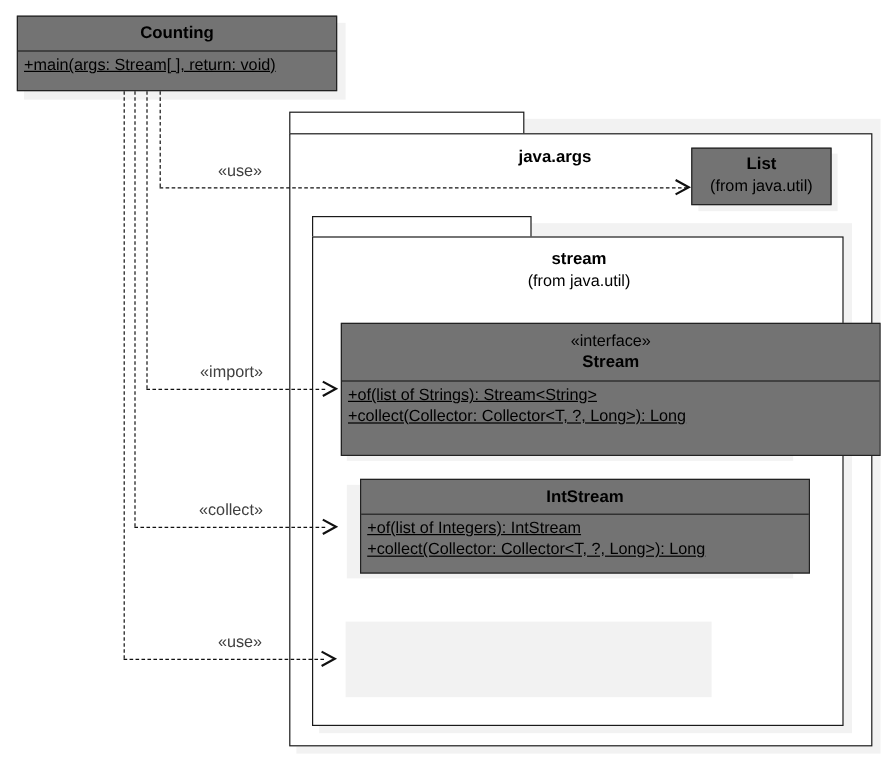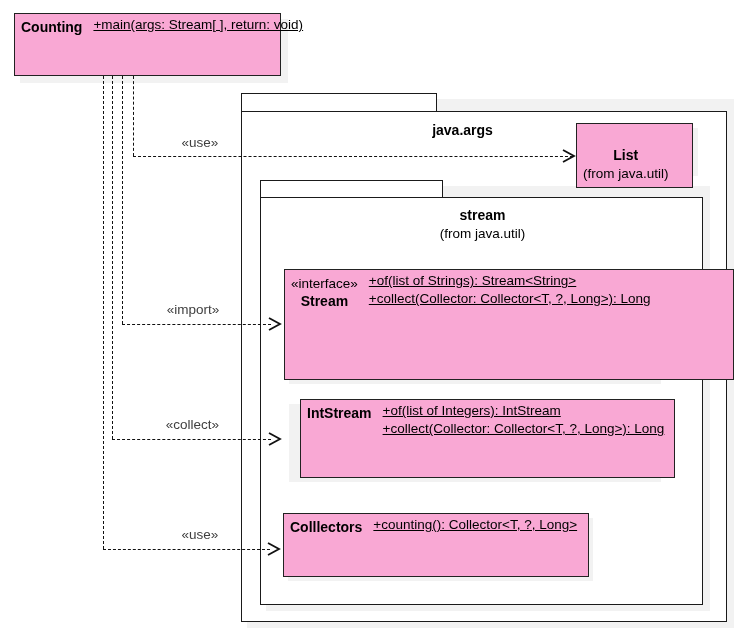--- a/index.html
+++ b/index.html
@@ -19,25 +19,25 @@
   }
   .shadow {
     position: absolute;
     background: #f2f2f2;
     box-sizing: border-box;
   }
 
   
   .cls {
     position: absolute;
-    background: #f9a8d4;
+    background: #737373;
     border: 1.6px solid #222222;
     box-sizing: border-box;
     display: flex;
-    flex-direction: row;
+    flex-direction: column;
   }
   .cls-head {
     text-align: center;
     padding: 4px 6px 5px 6px;
     box-sizing: border-box;
   }
   .cls-stereo {
     font-size: 13.5px;
     color: #000;
     line-height: 17px;
@@ -154,21 +154,21 @@
     <div class="cls-head">
       <div class="cls-name">Counting</div>
     </div>
     <div class="cls-sep"></div>
     <div class="cls-body">
       <span class="member">+main(args: Stream[ ], return: void)</span>
     </div>
   </div>
 
   <div class="shadow" style="left:582px; top:128px; width:116px; height:48px;"></div>
-  <div class="cls" style="left:576px; top:123px; width:117px; height:65px;align-items:flex-end;">
+  <div class="cls" style="left:576px; top:123px; width:117px; height:48px;">
     <div class="cls-head" style="padding-top:3px;">
       <div class="cls-name">List</div>
       <div class="cls-sub">(from java.util)</div>
     </div>
   </div>
 
   <div class="shadow" style="left:289px; top:274px; width:372px; height:110px;"></div>
   <div class="cls" style="left:284px; top:269px; width:450px; height:111px;">
     <div class="cls-head" style="padding-top:5px; padding-bottom:6px;">
       <div class="cls-stereo">«interface»</div>
@@ -187,29 +187,20 @@
       <div class="cls-name">IntStream</div>
     </div>
     <div class="cls-sep"></div>
     <div class="cls-body">
       <span class="member">+of(list of Integers): IntStream</span>
       <span class="member">+collect(Collector: Collector&lt;T, ?, Long&gt;): Long</span>
     </div>
   </div>
 
   <div class="shadow" style="left:288px; top:518px; width:305px; height:63px;"></div>
-  <div class="cls" style="left:283px; top:513px; width:306px; height:64px;">
-    <div class="cls-head" style="padding-top:4px; padding-bottom:5px;">
-      <div class="cls-name">Colllectors</div>
-    </div>
-    <div class="cls-sep"></div>
-    <div class="cls-body">
-      <span class="member">+counting(): Collector&lt;T, ?, Long&gt;</span>
-    </div>
-  </div>
 
   <div class="vline" style="left:133px; top:76px; height:80px;"></div>
   <div class="hline" style="left:133px; top:156px; width:440px;"></div>
   <svg class="arrow" style="left:562px; top:148px;" viewBox="0 0 14 16">
     <polyline points="1,2 12,8 1,14" fill="none" stroke="#111111" stroke-width="1.8"></polyline>
   </svg>
   <div class="edge-label" style="left:160px; top:135px; width:80px;">«use»</div>
 
   <div class="vline" style="left:122px; top:76px; height:248px;"></div>
   <div class="hline" style="left:122px; top:324px; width:149px;"></div>

